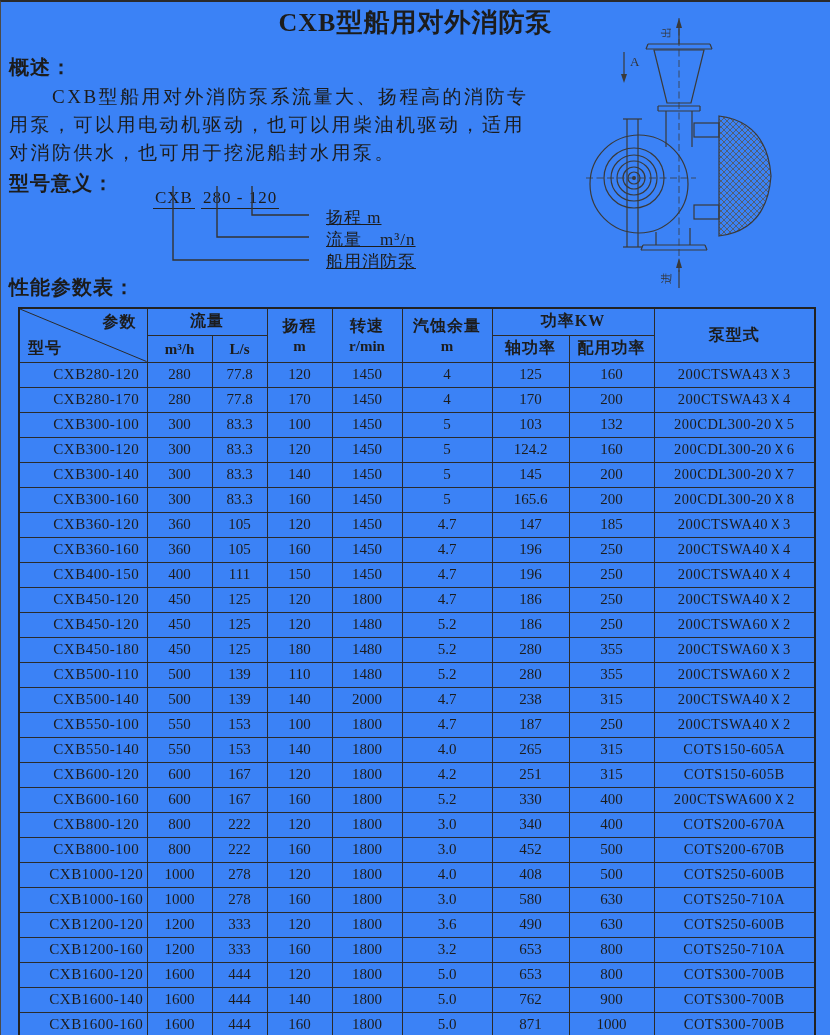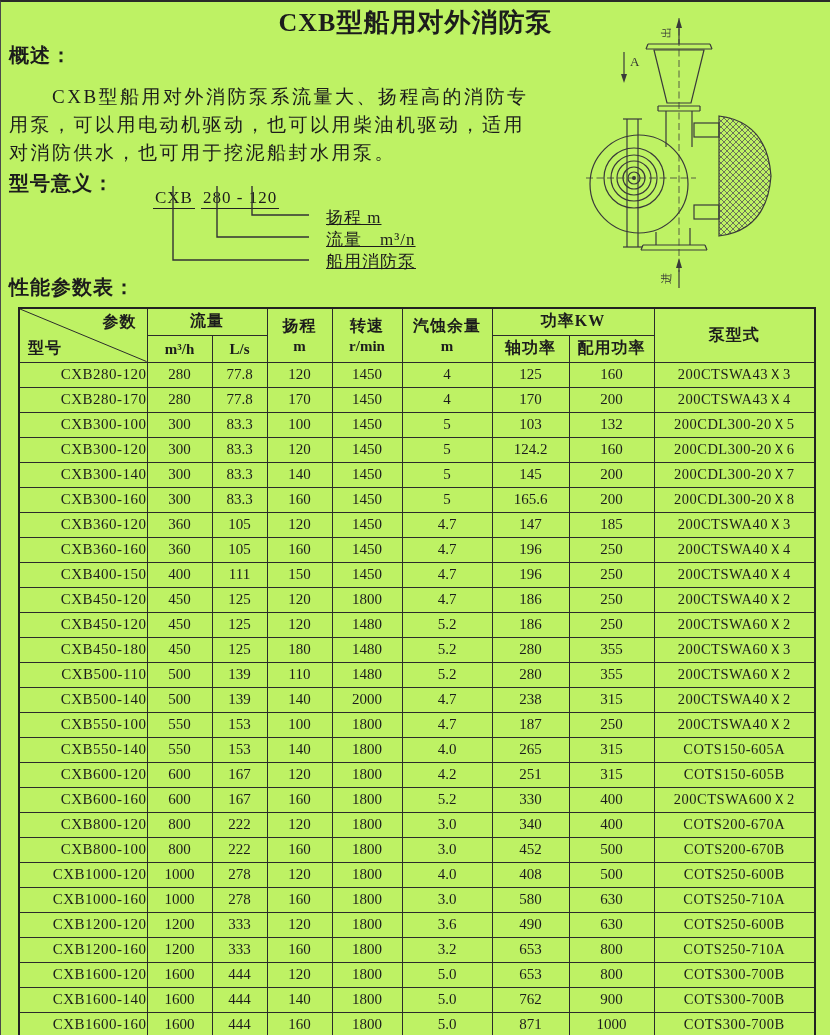--- a/index.html
+++ b/index.html
@@ -1,17 +1,17 @@
 <!DOCTYPE html>
 <html><head>
 <meta charset="utf-8">
 <style>
   html,body{margin:0;padding:0;background:#e8e8e8;}
   .page{
-    position:relative;width:830px;height:1035px;margin:0 auto;background:#bef264;
+    position:relative;width:830px;height:1035px;margin:0 auto;background:#3b82f6;
     font-family:"Liberation Serif","DejaVu Serif",serif;color:#1c1c1c;overflow:hidden;
     border-top:2px solid #2a2a2a;border-left:1px solid #4a4a4a;box-sizing:border-box;
   }
   .doc-title{position:absolute;top:3px;left:0;width:100%;text-align:center;
     font-size:26px;font-weight:bold;letter-spacing:1px;}
   .sec-heading{position:absolute;left:8px;font-size:20px;font-weight:bold;letter-spacing:1px;}
   .body-line{position:absolute;left:8px;width:570px;font-size:19px;letter-spacing:2.5px;line-height:28px;}
   
   .model-code{position:absolute;left:152px;top:166px;font-size:17px;letter-spacing:1px;margin-top:20px;}
   .model-code .u{border-bottom:1.5px solid #222;padding:0 2px 1px 2px;}
@@ -23,21 +23,21 @@
   .pump-fig text{font-family:"Liberation Serif","DejaVu Serif",serif;fill:#333;}
   
   .perf-table{position:absolute;left:17px;top:305px;width:796px;border-collapse:collapse;
     table-layout:fixed;border:2px solid #222;}
   .perf-table th,.perf-table td{border:1px solid #2b2b2b;padding:0;overflow:hidden;white-space:nowrap;}
   .perf-table thead tr{height:27px;}
   .perf-table th{font-size:16px;text-align:center;vertical-align:middle;}
   .perf-table th .cn{font-weight:bold;letter-spacing:1px;}
   .perf-table th .unit{font-weight:bold;font-size:15px;}
   .perf-table tbody td{height:24px;font-size:15px;text-align:center;vertical-align:middle;}
-  .perf-table tbody td.model-cell{text-align:right;padding-left:26px;letter-spacing:0.5px;margin-left:38px;}
+  .perf-table tbody td.model-cell{text-align:center;padding-left:26px;letter-spacing:0.5px;margin-left:38px;}
   .perf-table tbody td.type-cell{font-size:14.5px;letter-spacing:0.5px;}
   .corner{position:relative;}
   .corner svg{position:absolute;left:0;top:0;width:100%;height:100%;}
   .corner .c-top{position:absolute;top:3px;right:10px;font-weight:bold;font-size:16px;letter-spacing:1px;}
   .corner .c-bottom{position:absolute;bottom:3px;left:8px;font-weight:bold;font-size:16px;letter-spacing:1px;}
 </style>
 </head>
 <body>
 
 <div class="page">
@@ -107,21 +107,21 @@
     </g>
     <g transform="translate(84,34) rotate(-90)">
       <text x="0" y="0" font-size="11">出</text>
     </g>
     <text x="44" y="62" font-size="13">A</text>
     <g transform="translate(84,280) rotate(-90)">
       <text x="0" y="0" font-size="11">进</text>
     </g>
   </svg>
 
-  <div class="sec-heading" style="top:40px;">概述：</div>
+  <div class="sec-heading" style="top:52px;">概述：</div>
   <div class="body-line" style="top:81px;">　　CXB型船用对外消防泵系流量大、扬程高的消防专</div>
   <div class="body-line" style="top:137px;">对消防供水，也可用于挖泥船封水用泵。</div>
   <div class="body-line" style="top:109px;">用泵，可以用电动机驱动，也可以用柴油机驱动，适用</div>
 
   <div class="sec-heading" style="top:168px;">型号意义：</div>
   <div class="model-code">
     <span class="u">CXB</span><span class="gap"></span><span class="u">280 - 120</span>
   </div>
   <svg class="diagram-lines" width="160" height="80" viewBox="0 0 160 80">
     <g stroke="#333" stroke-width="1.4" fill="none">

